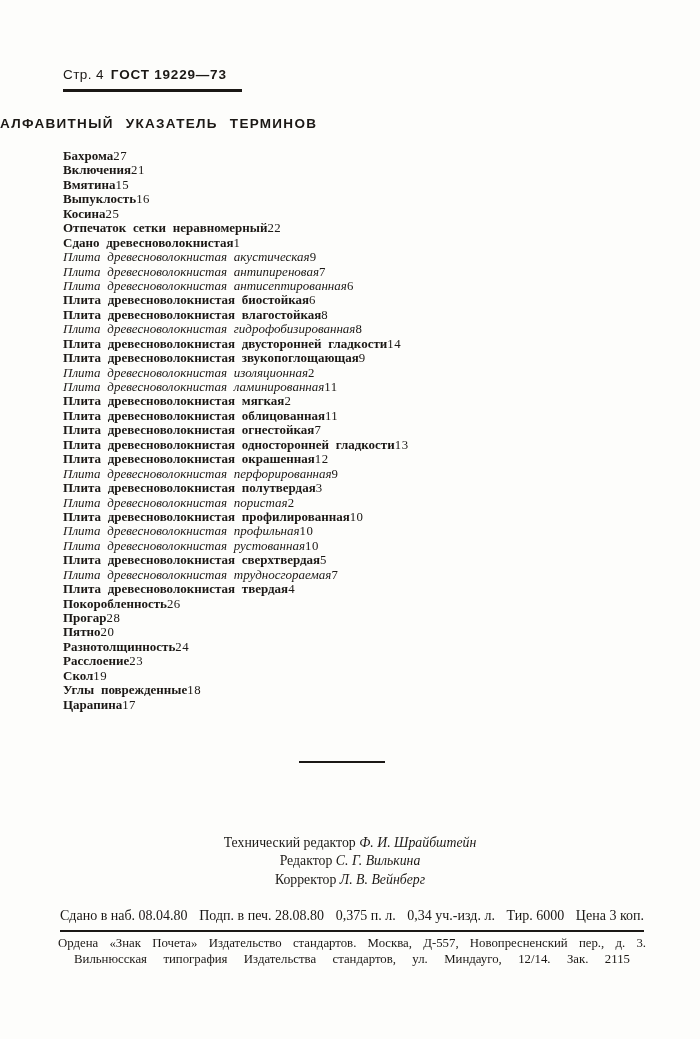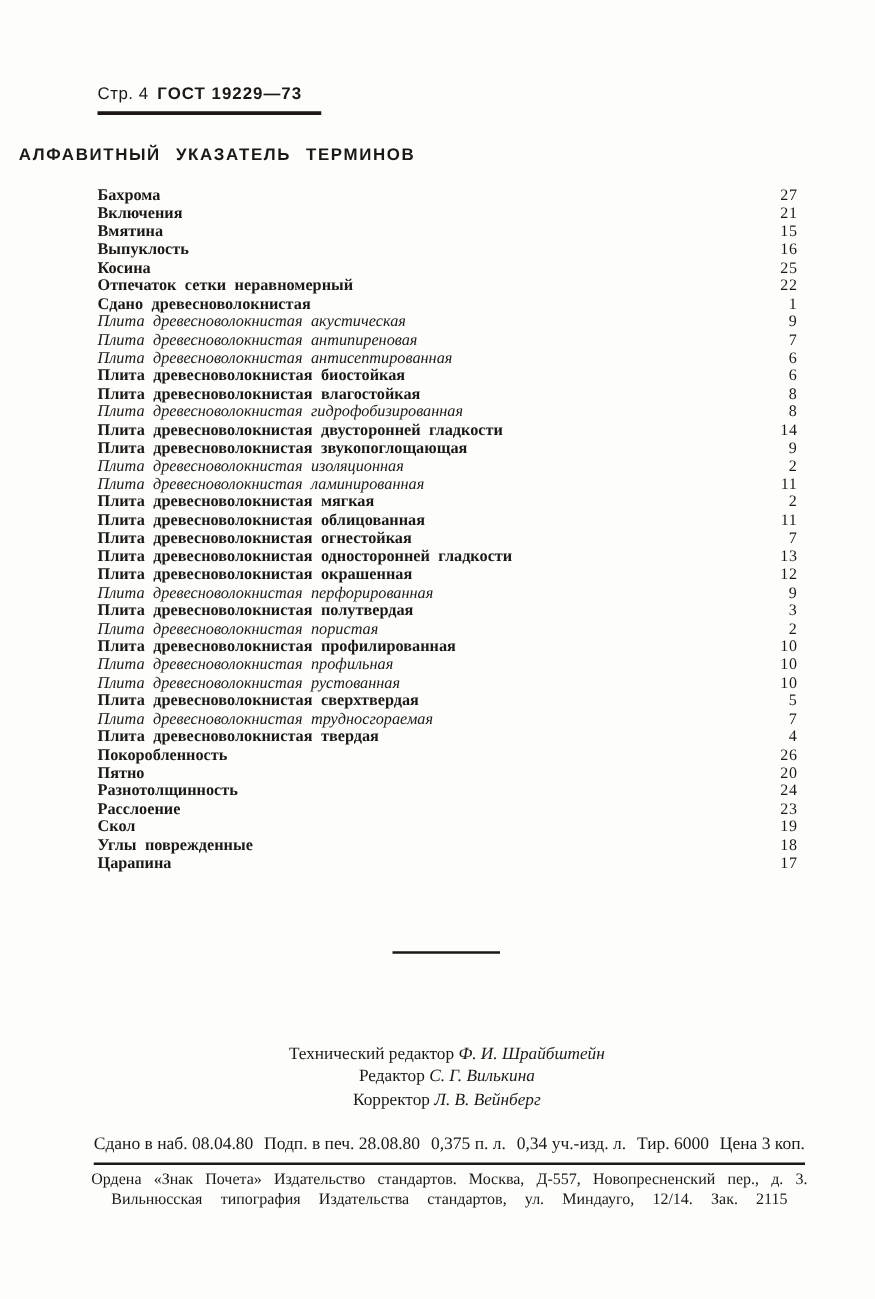--- a/index.html
+++ b/index.html
@@ -4,42 +4,42 @@
 <style>
   * { margin:0; padding:0; box-sizing:border-box; }
   html,body { width:700px; height:1039px; }
   body {
     background:#fdfdfb;
     color:#1b1815;
     font-family:"Liberation Serif", serif;
     position:relative;
     overflow:hidden;
   }
-  .page { position:absolute; inset:0;margin-left:15px; }
+  .page { position:absolute; inset:0; }
 
   .header {
     position:absolute; left:63px; top:67px; width:179px;
     padding-bottom:7px; border-bottom:3px solid #1b1815;
     font-family:"Liberation Sans", sans-serif;
     font-size:13.5px; white-space:nowrap;
   }
   .header .pg { font-weight:400; letter-spacing:.4px; margin-right:7px; }
   .header .std { font-weight:700; letter-spacing:.8px; }
 
   .title {
     position:absolute; top:116px; left:0; width:100%;
     text-align:left;
     font-family:"Liberation Sans", sans-serif;
     font-size:13.5px; font-weight:700;
     letter-spacing:1.3px; word-spacing:7px;
   }
 
   .index { position:absolute; left:63px; right:62px; top:148px; }
   .row {
-    display:flex; justify-content:space-between; align-items:baseline;
+    display:flex; justify-content:flex-start; align-items:baseline;
     height:14.45px; overflow:visible;
     font-size:13px; font-weight:700; word-spacing:3.5px;
     white-space:nowrap;
   }
   .row.it { font-style:italic; font-weight:400; }
   .row .term { flex:0 1 auto; }
   .row .pnum {
     flex:0 0 auto; font-style:normal; font-weight:400;
     font-size:12.8px; word-spacing:normal; letter-spacing:.5px;
   }
@@ -198,20 +198,24 @@
         <span class="term">Плита древесноволокнистая трудносгораемая</span>
         <span class="pnum">7</span>
       </div>
       <div class="row">
         <span class="term">Плита древесноволокнистая твердая</span>
         <span class="pnum">4</span>
       </div>
       <div class="row">
         <span class="term">Покоробленность</span>
         <span class="pnum">26</span>
+      </div>
+      <div class="row">
+        <span class="term">Прогар</span>
+        <span class="pnum">28</span>
       </div>
       <div class="row">
         <span class="term">Пятно</span>
         <span class="pnum">20</span>
       </div>
       <div class="row">
         <span class="term">Разнотолщинность</span>
         <span class="pnum">24</span>
       </div>
       <div class="row">

